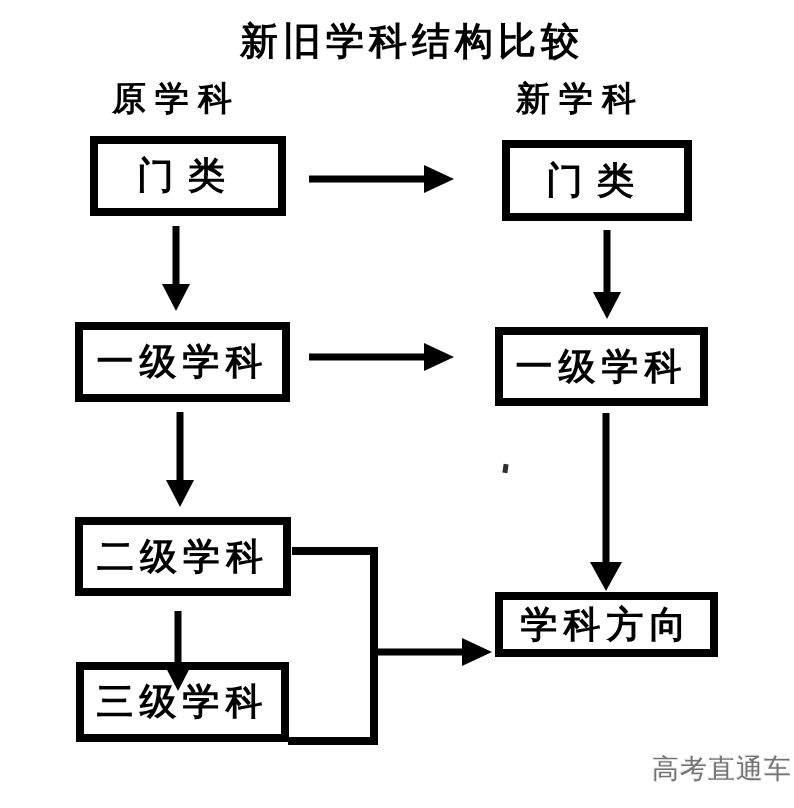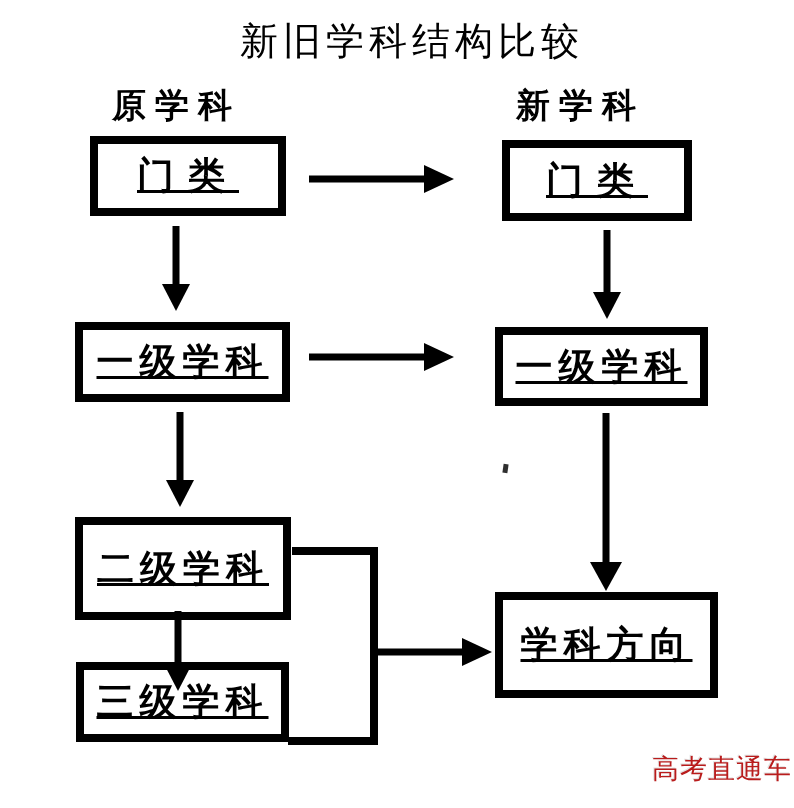--- a/index.html
+++ b/index.html
@@ -10,59 +10,57 @@
     background: #ffffff;
     overflow: hidden;
     font-family: "Liberation Serif", "DejaVu Serif", serif;
     color: #000;
   }
   .title {
     position: absolute;
     left: 240px;
     top: 16px;
     font-size: 38px;
-    font-weight: normal;
+    font-weight: bold;
     letter-spacing: 5px;
     white-space: nowrap;
   }
   .col-header {
     position: absolute;
     font-size: 34px;
     font-weight: bold;
     letter-spacing: 9px;
     white-space: nowrap;
-    margin-top: 7px;
   }
   .hdr-old { left: 112px; top: 76px; }
   .hdr-new { left: 516px; top: 76px; }
 
   .node {
     position: absolute;
     box-sizing: border-box;
     border: 8px solid #000;
     background: #fff;
     display: flex;
     align-items: center;
     justify-content: center;
     font-weight: bold;
     font-size: 37px;
     letter-spacing: 6px;
     white-space: nowrap;
-    text-decoration: underline;
   }
   .node.n2 { letter-spacing: 14px; text-indent: 14px; }
   .node.n2 span { margin-left: -14px; }
 
   .b-old-0 { left: 90px;  top: 136px; width: 196px; height: 80px; }
   .b-old-1 { left: 75px;  top: 322px; width: 215px; height: 80px; }
-  .b-old-2 { left: 75px;  top: 517px; width: 216px; height: 103px; }
+  .b-old-2 { left: 75px;  top: 517px; width: 216px; height: 79px; }
   .b-old-3 { left: 76px;  top: 662px; width: 213px; height: 80px; }
   .b-new-0 { left: 502px; top: 140px; width: 190px; height: 81px; }
   .b-new-1 { left: 495px; top: 327px; width: 213px; height: 79px; }
-  .b-new-2 { left: 495px; top: 592px; width: 223px; height: 106px; }
+  .b-new-2 { left: 495px; top: 592px; width: 223px; height: 65px; }
 
   svg.arrows {
     position: absolute;
     left: 0; top: 0;
     width: 794px; height: 808px;
     pointer-events: none;
   }
   svg.arrows line { stroke: #000; stroke-width: 7; }
   svg.arrows polyline { stroke: #000; stroke-width: 8; fill: none; }
   svg.arrows polygon { fill: #000; stroke: none; }
@@ -73,21 +71,21 @@
     width: 5px; height: 9px;
     background: #2f2f2f;
     transform: rotate(8deg);
   }
   .watermark {
     position: absolute;
     left: 652px; top: 751px;
     font-family: "Liberation Sans", "DejaVu Sans", sans-serif;
     font-size: 27px;
     letter-spacing: 1px;
-    color: #b91c1c;
+    color: #737373;
     text-shadow: 1px 1px 0 #ffffff, -1px -1px 0 #e2e2e2;
     white-space: nowrap;
   }
 </style>
 </head>
 <body>
 
 <div class="canvas">
 
   <div class="title">新旧学科结构比较</div>

